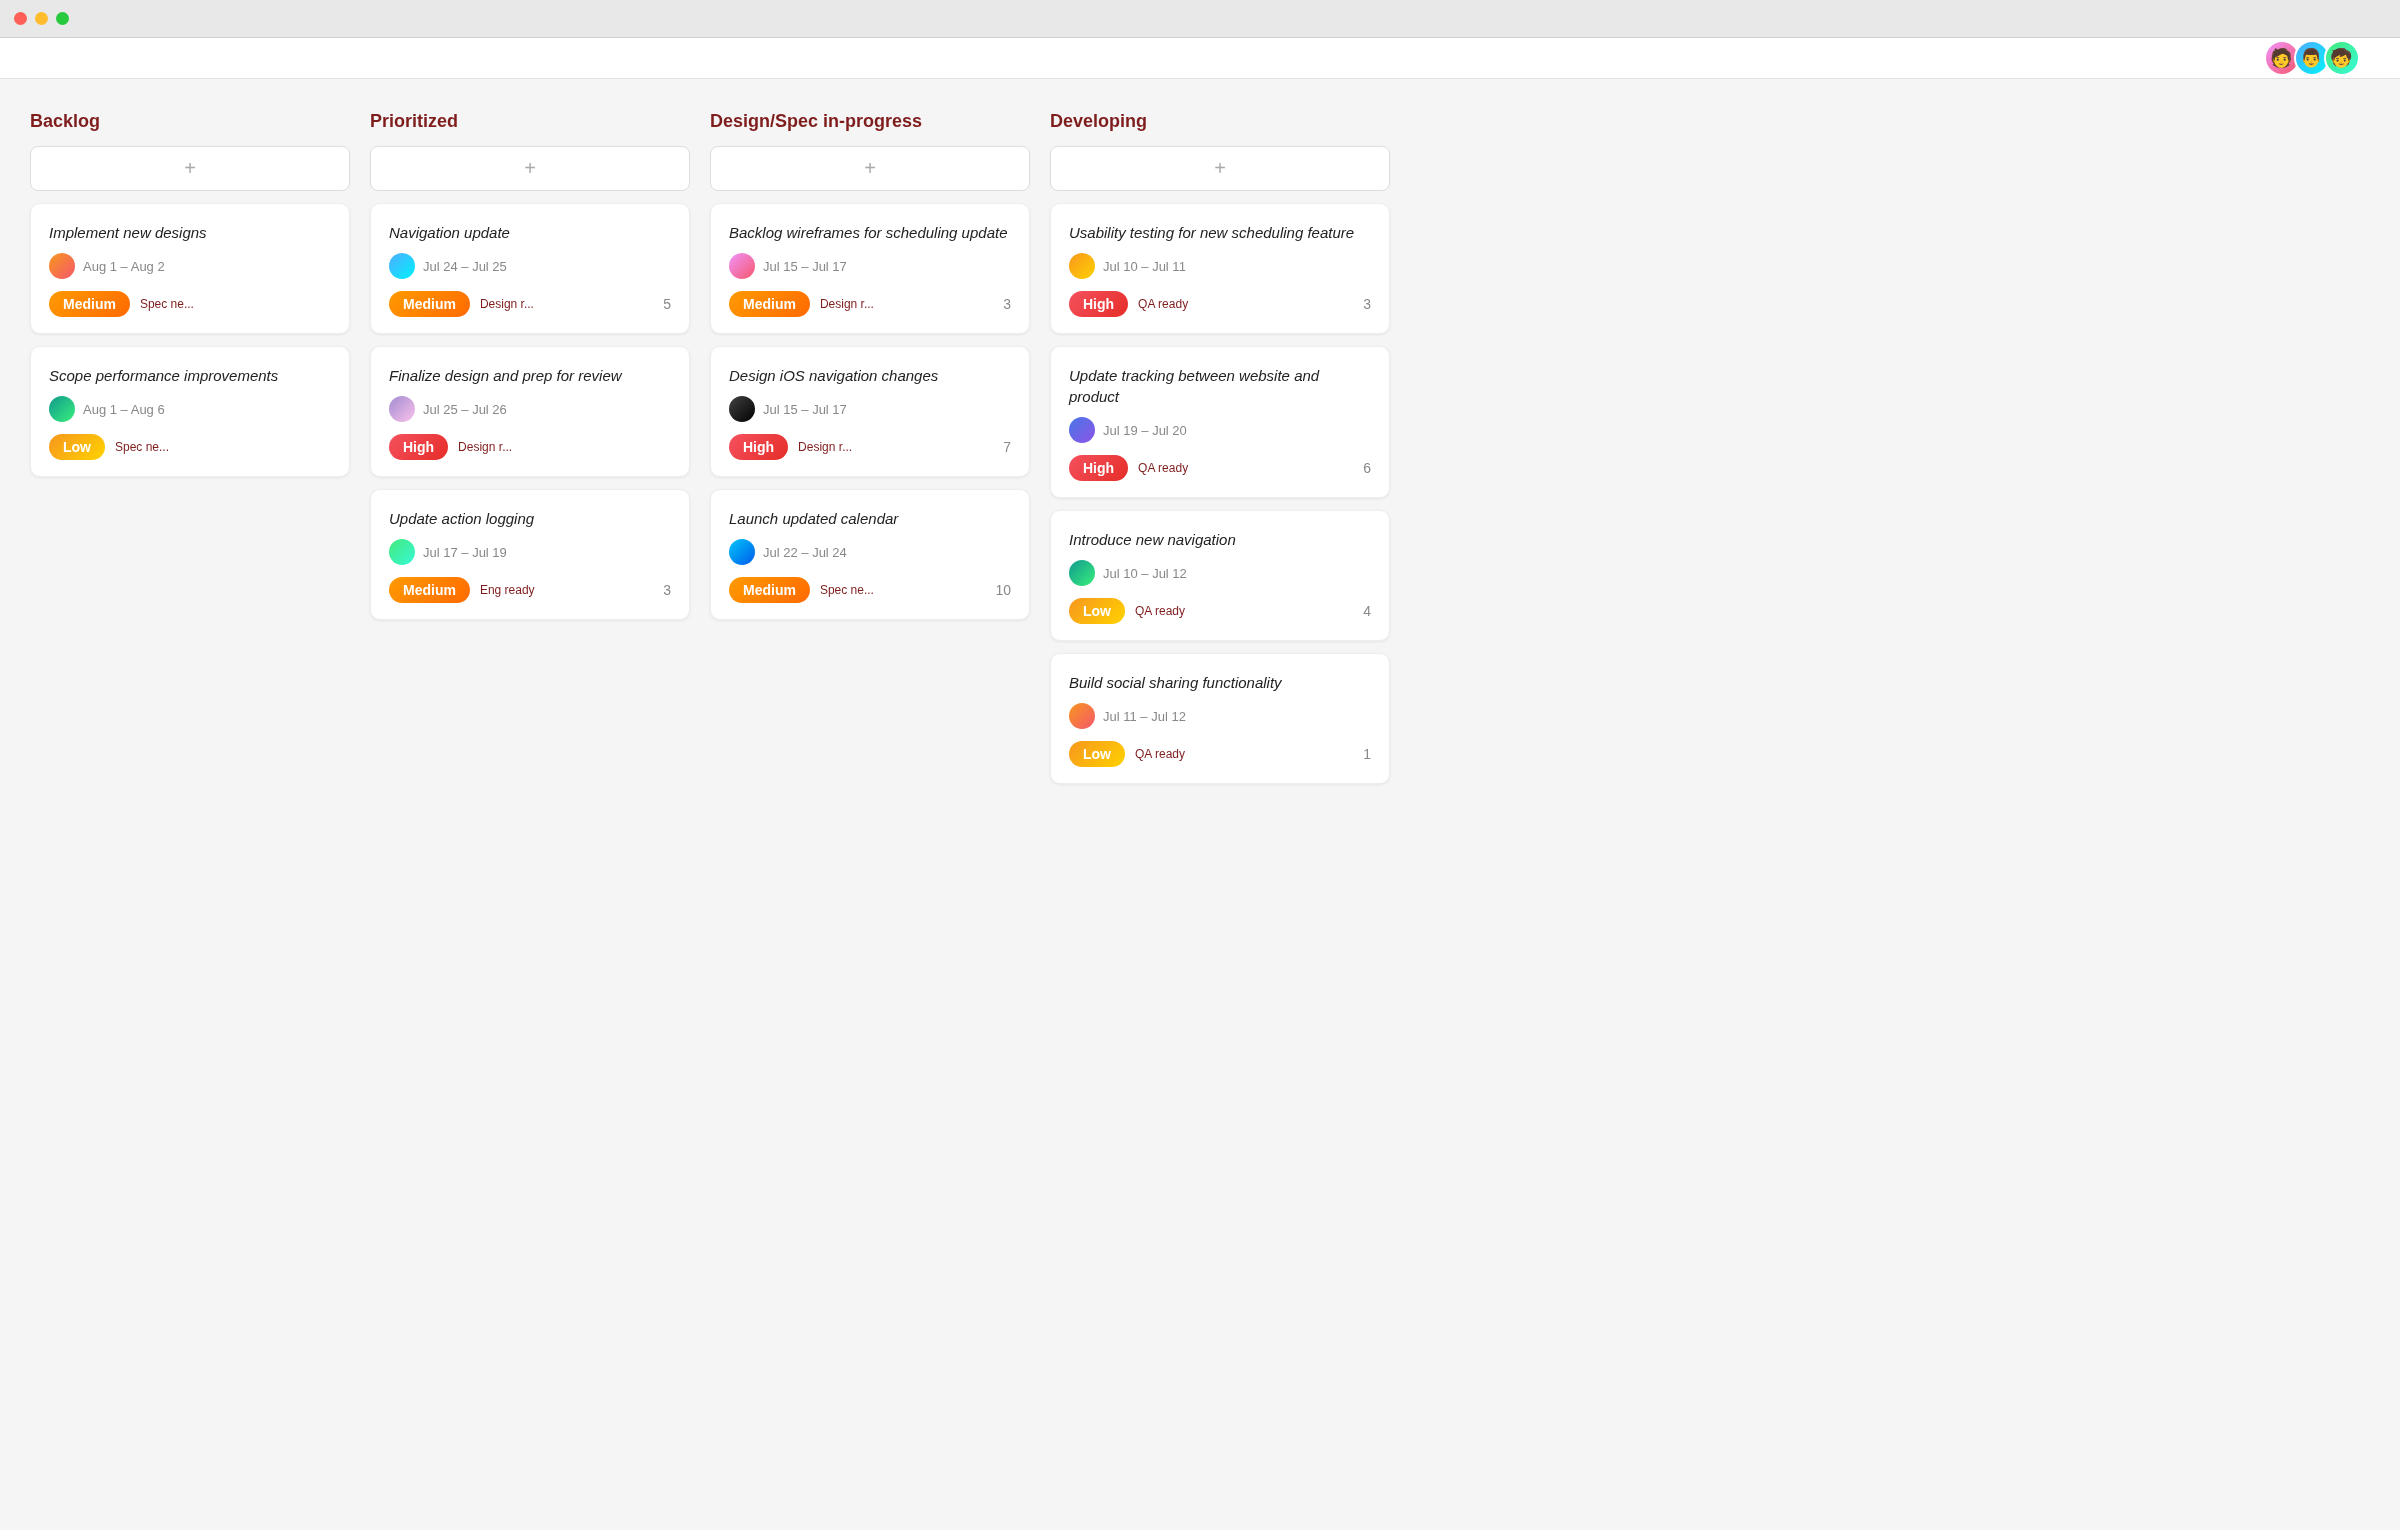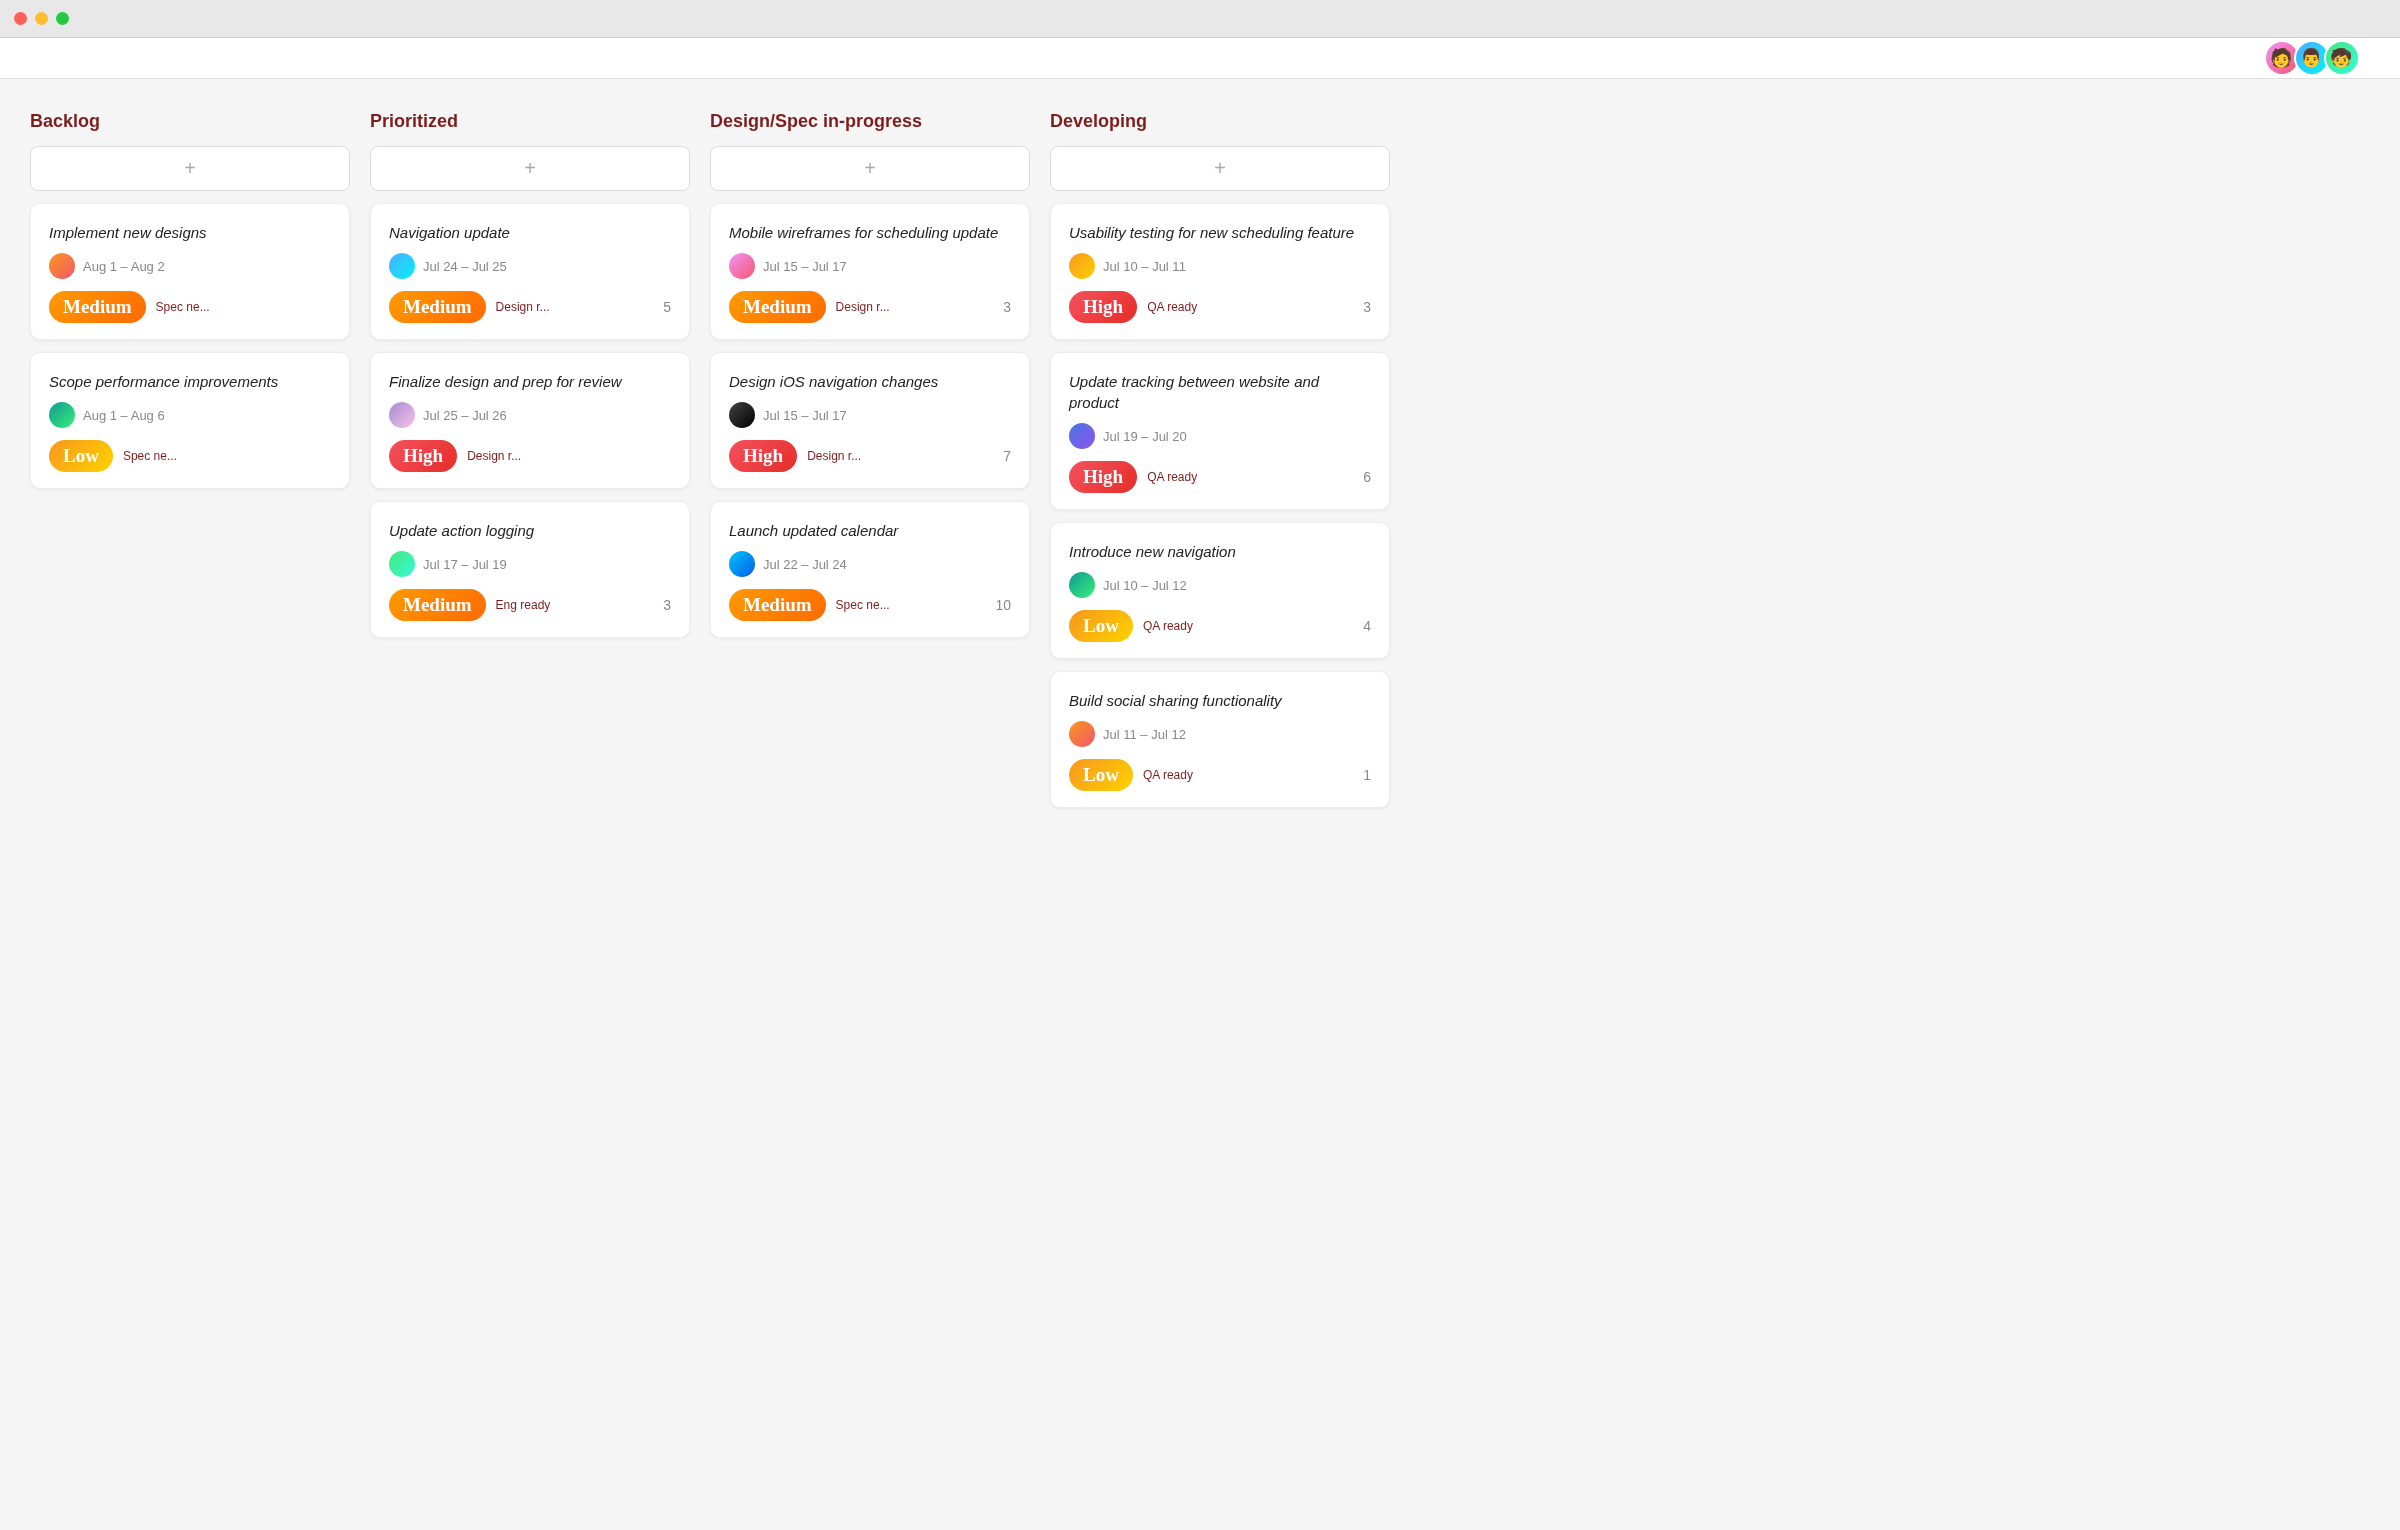--- a/index.html
+++ b/index.html
@@ -130,25 +130,24 @@
       color: #888;
     }
     .card-footer {
       display: flex;
       align-items: center;
       gap: 10px;
     }
     .badge {
       padding: 5px 14px;
       border-radius: 20px;
-      font-size: 19px;
+      font-size: 14px;
       font-weight: 600;
       color: white;
       flex-shrink: 0;
-      font-family: Liberation Serif, serif;
     }
     .badge-medium { background: linear-gradient(135deg, #ff9a00, #ff6a00); }
     .badge-high { background: linear-gradient(135deg, #f5515f, #e52d27); }
     .badge-low { background: linear-gradient(135deg, #f7971e, #ffd200); }
     .card-status {
       font-size: 12px;
       color: #7f1d1d;
     }
     .card-count {
       margin-left: auto;
@@ -251,21 +250,21 @@
             <span class="badge badge-medium">Medium</span>
             <span class="card-status">Eng ready</span>
             <span class="card-count">3</span>
           </div>
         </div>
       </div>
       <div class="column">
         <div class="column-header">Design/Spec in-progress</div>
         <div class="add-card-btn">+</div>
         <div class="card">
-          <div class="card-title">Mobile wireframes for scheduling update</div>
+          <div class="card-title">Backlog wireframes for scheduling update</div>
           <div class="card-meta">
             <div class="card-avatar av-pink"></div>
             <span class="card-date">Jul 15 – Jul 17</span>
           </div>
           <div class="card-footer">
             <span class="badge badge-medium">Medium</span>
             <span class="card-status">Design r...</span>
             <span class="card-count">3</span>
           </div>
         </div>

